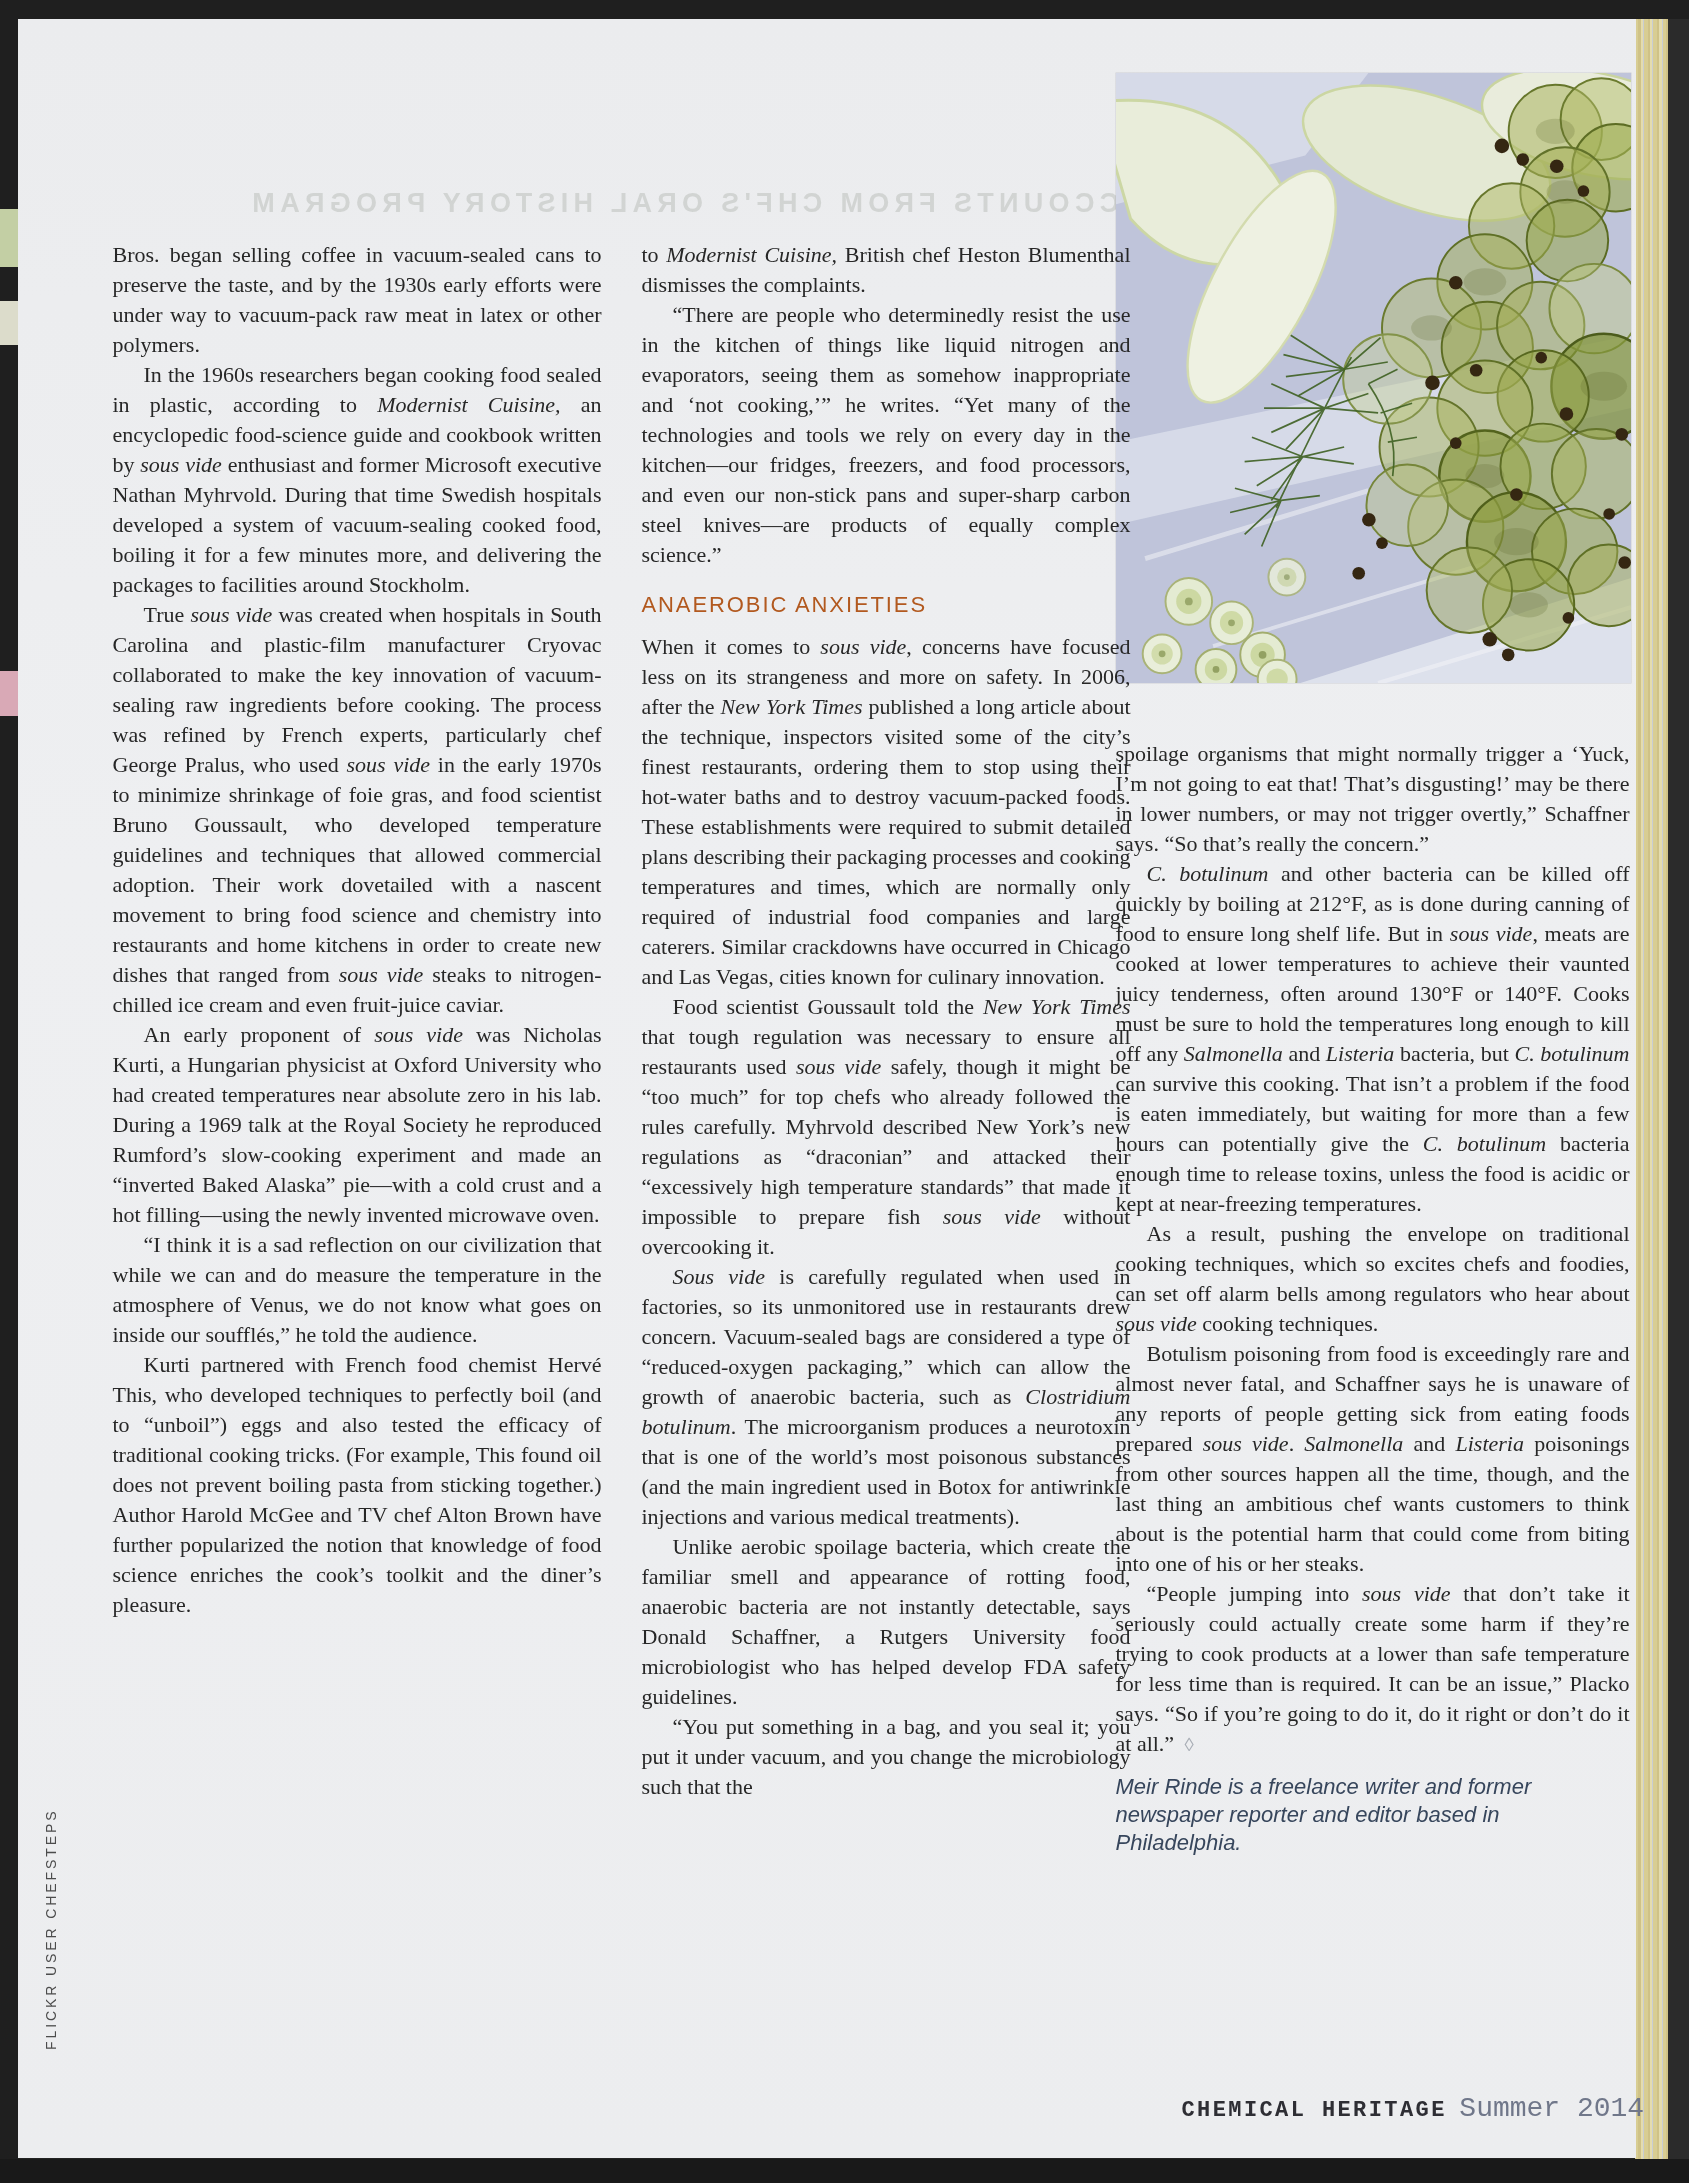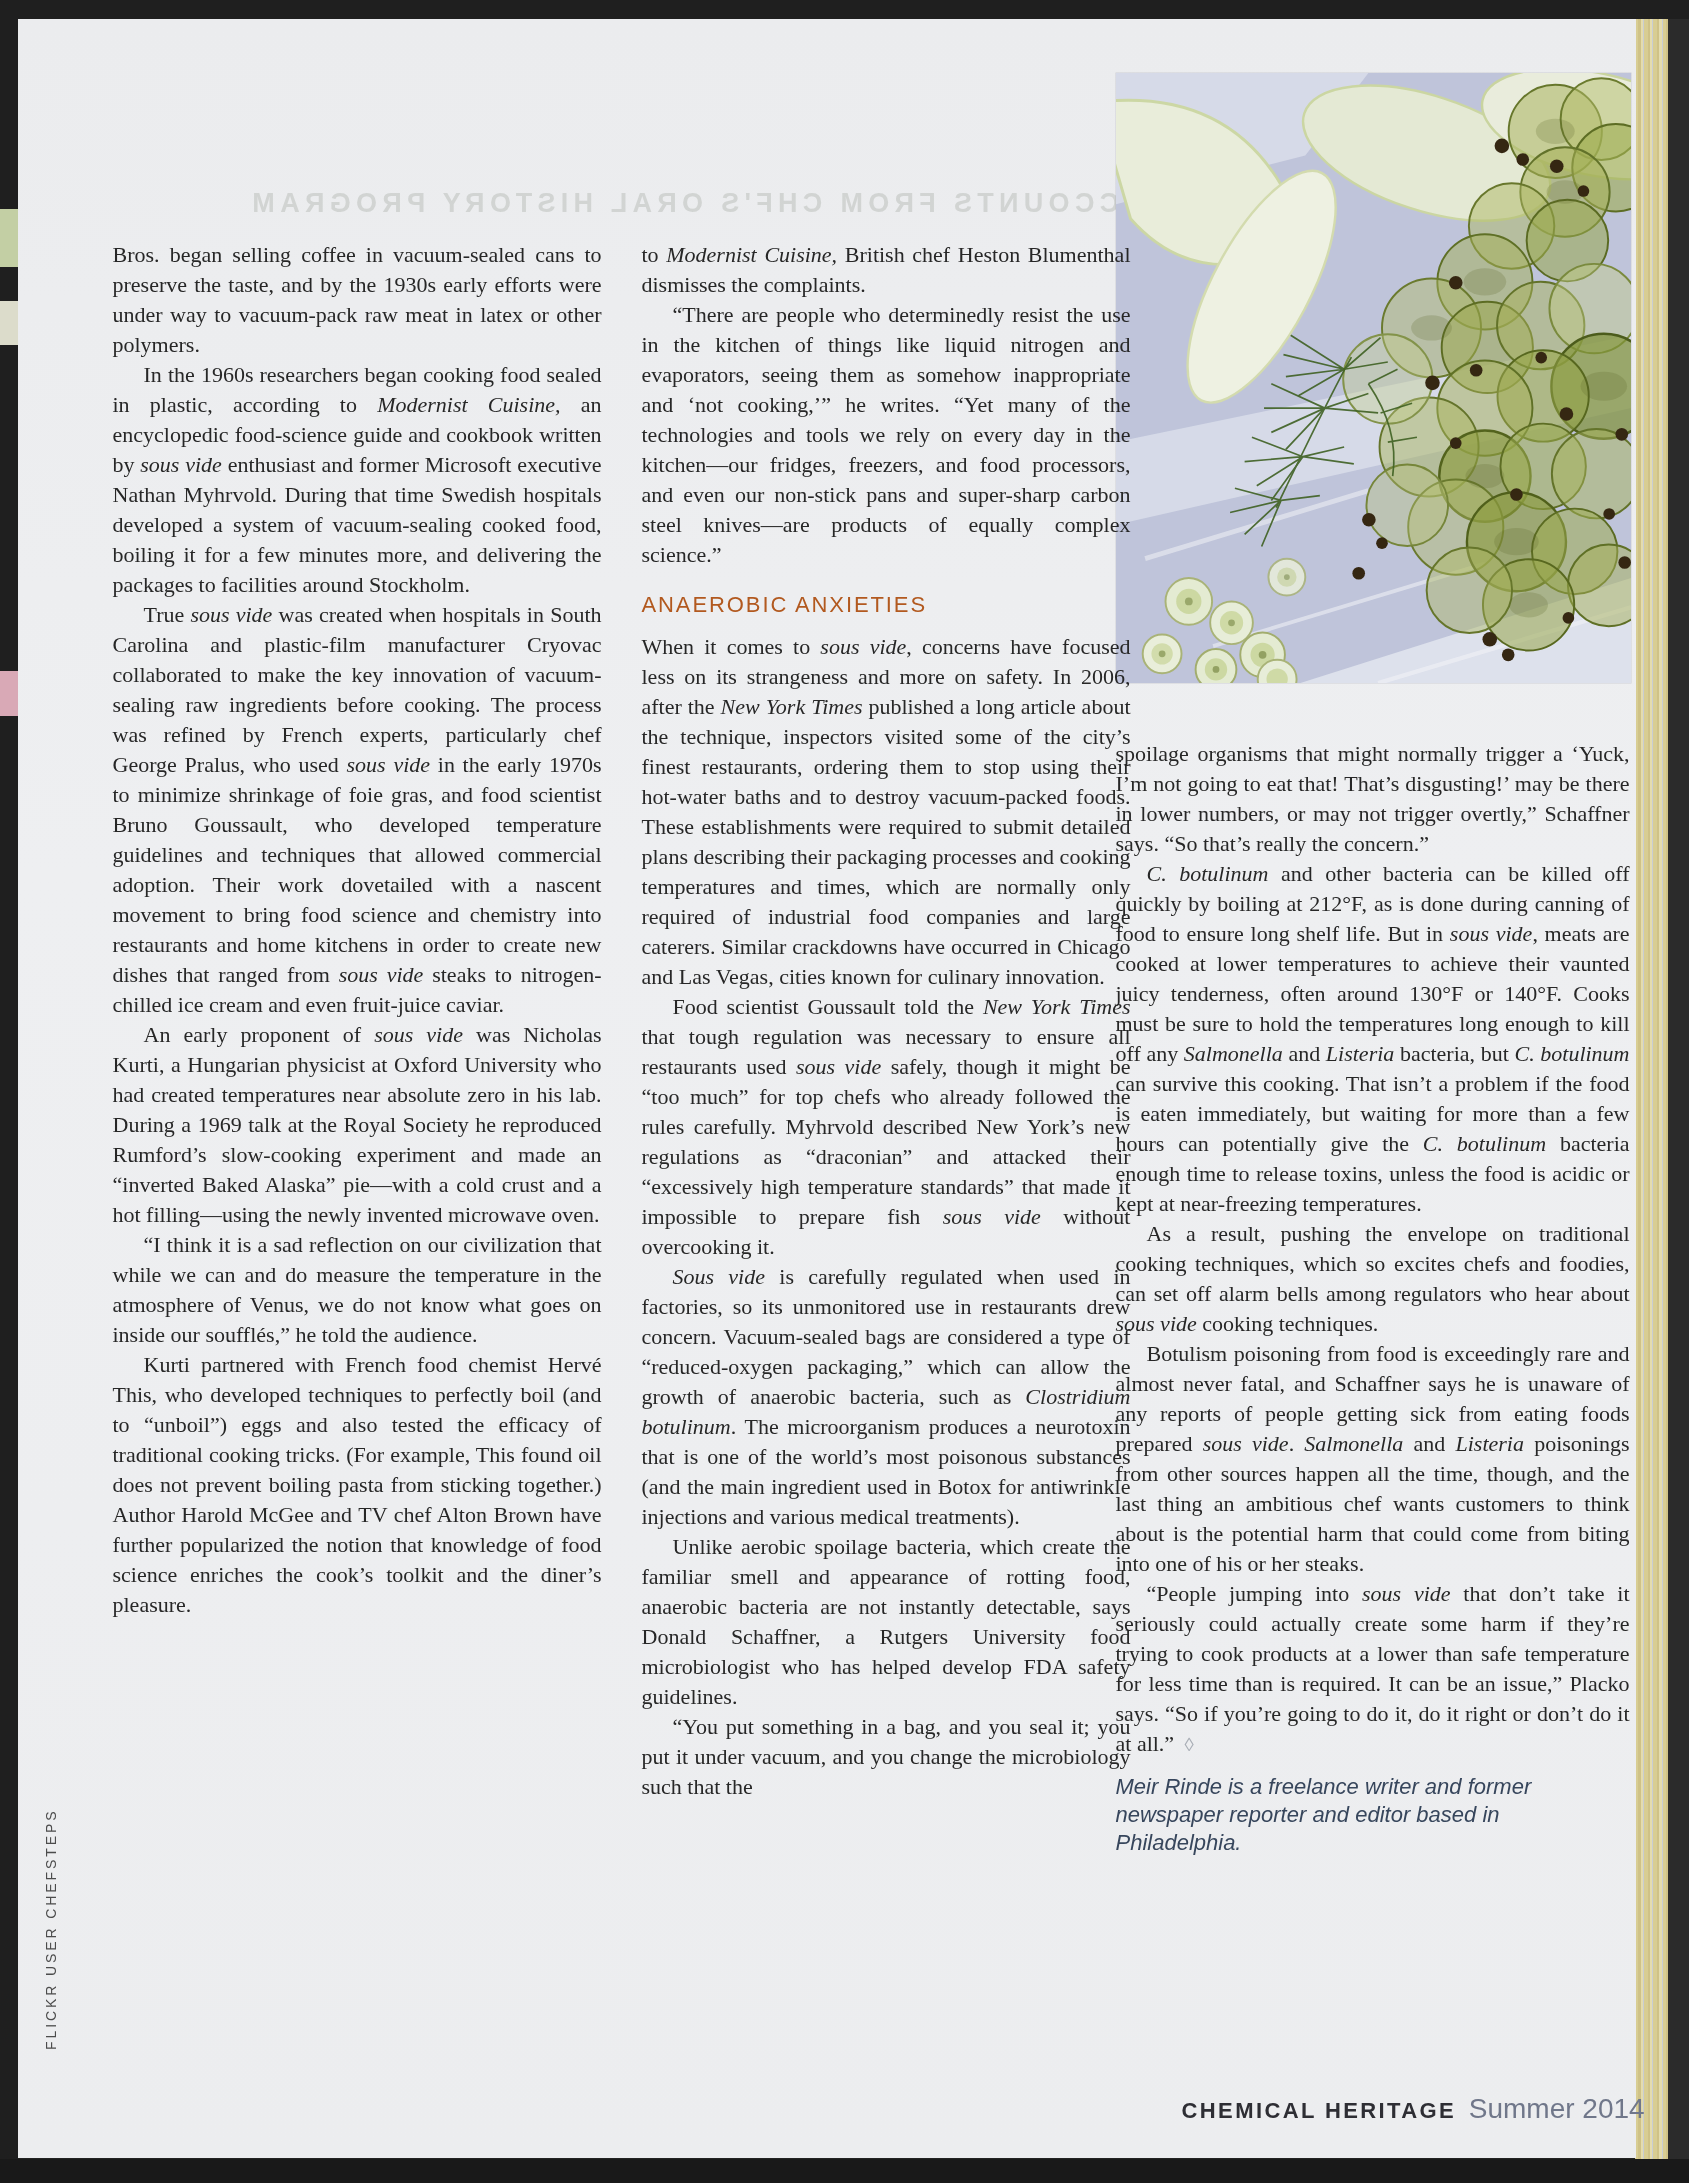--- a/index.html
+++ b/index.html
@@ -77,21 +77,21 @@
     font-family:"Liberation Sans","DejaVu Sans",sans-serif;
     font-style:italic;font-weight:500;
     font-size:22px;line-height:28px;color:#37465c;
     text-align:left;
   }
 
   
   .pagefoot{
     position:absolute;left:1164px;top:2072px;width:456px;
     display:flex;align-items:baseline;gap:12.6px;
-    font-family:Liberation Sans, sans-serif;
+    font-family:Liberation Mono, monospace;
     white-space:nowrap;
   }
   .pagefoot .mag{font-weight:bold;font-size:22px;letter-spacing:2.4px;color:#2e2e34;}
   .pagefoot .issue{font-size:28px;color:#70778a;}
   .pagefoot .pnum{font-weight:bold;font-size:30px;color:#17171c;margin-left:48px;}
 </style>
 </head>
 <body>
 
 <div class="edge edge-right"></div>

